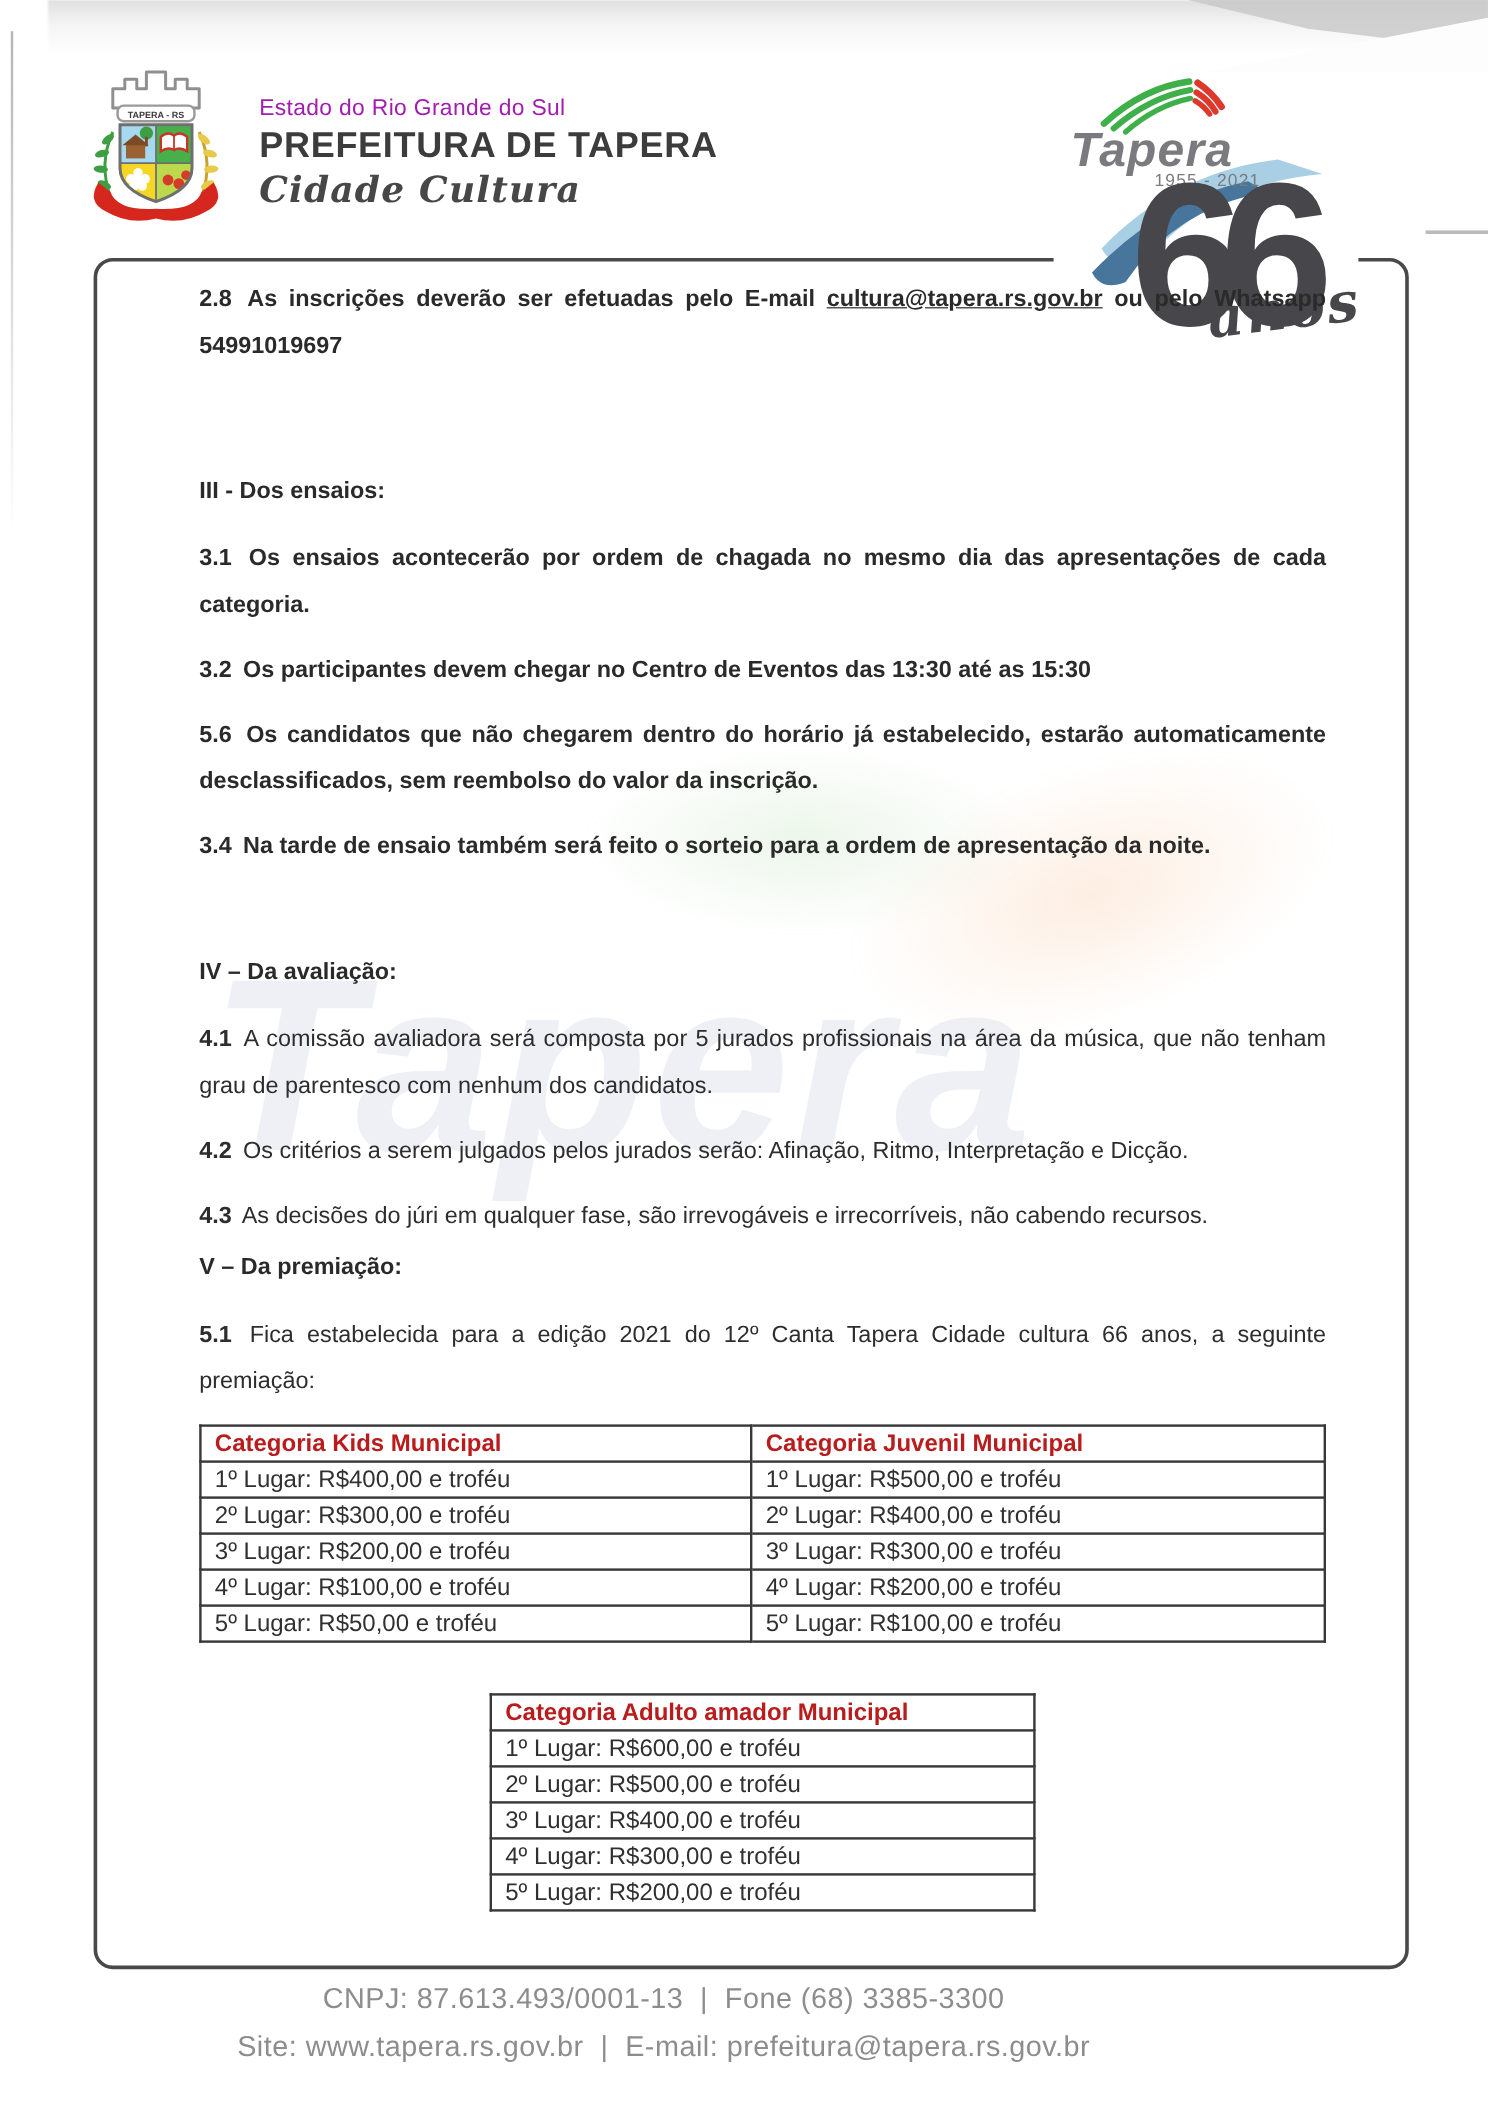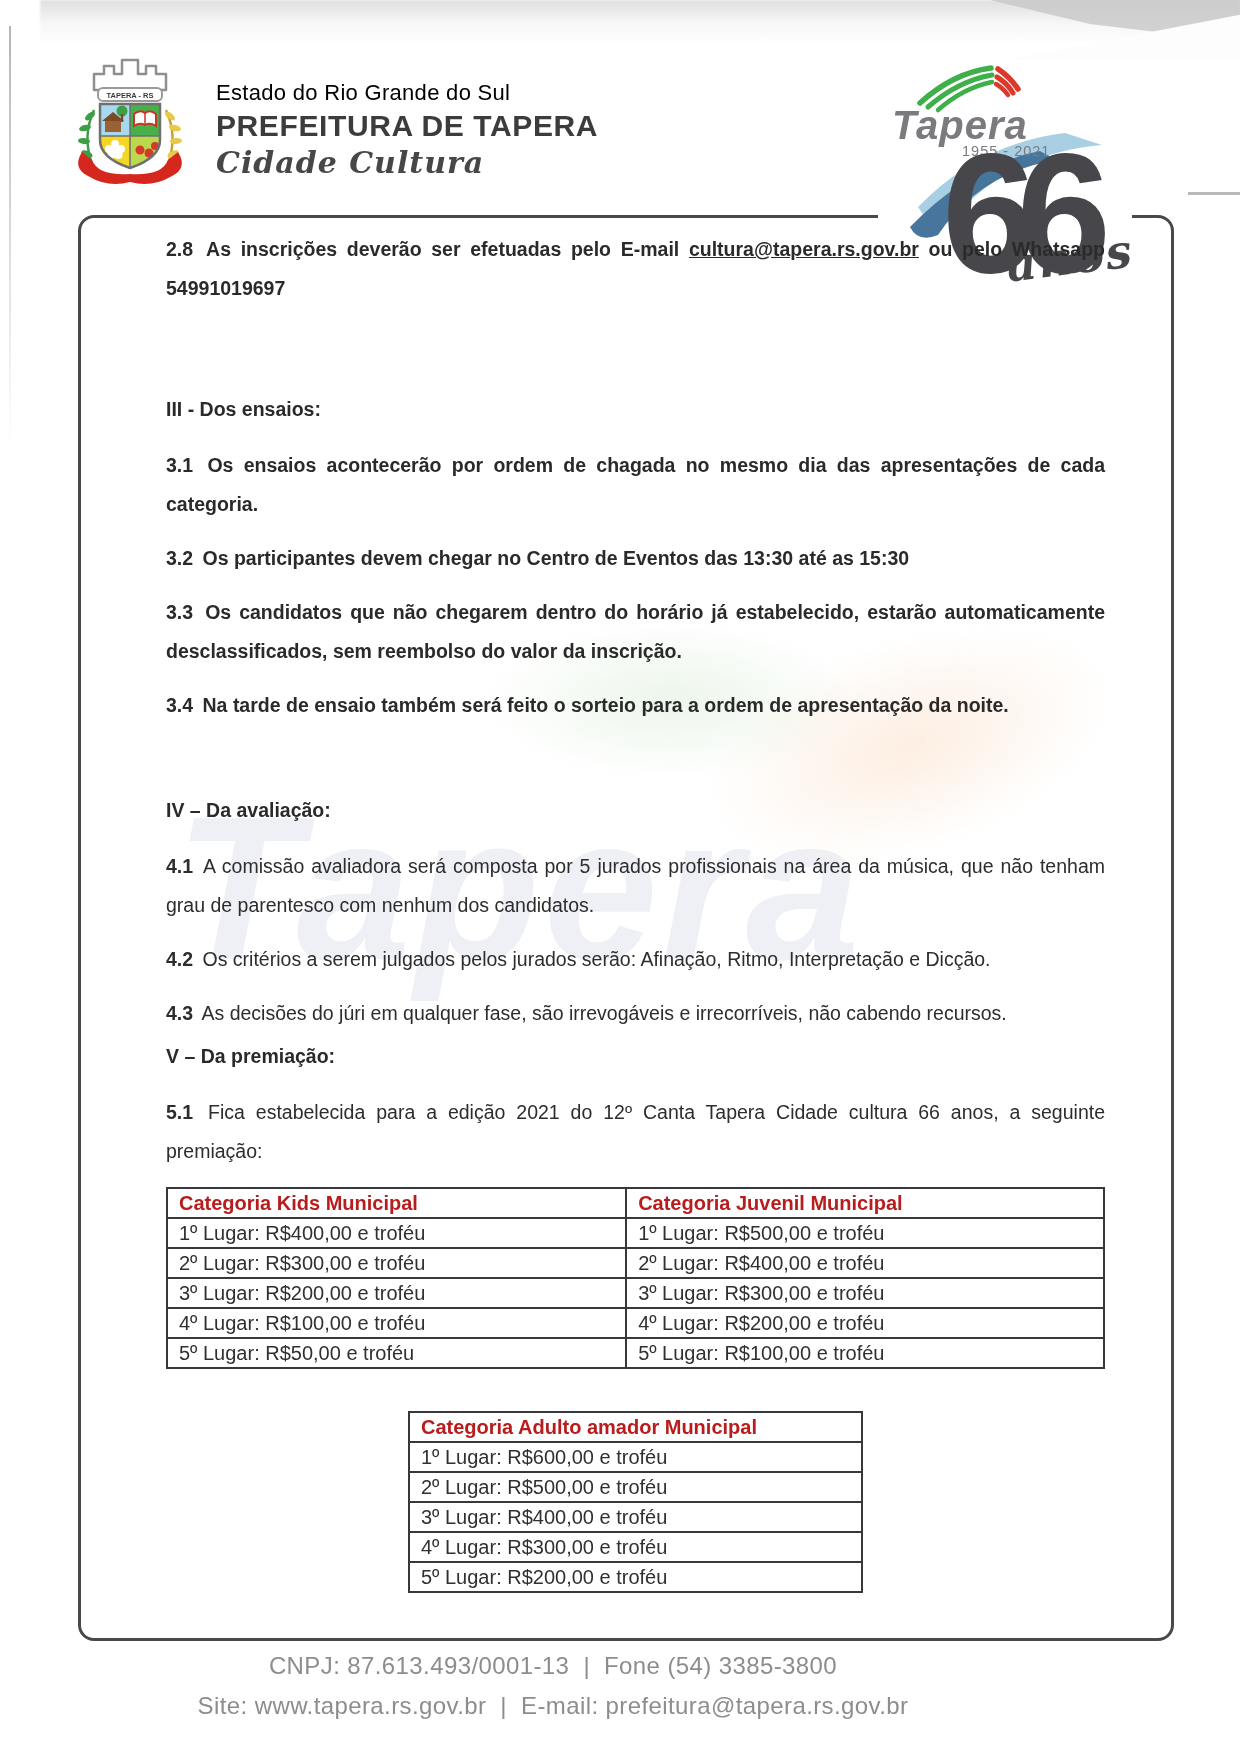--- a/index.html
+++ b/index.html
@@ -32,21 +32,21 @@
     position:absolute; top:26px; left:9px; width:2px; height:420px;
     background:linear-gradient(180deg,#b5b5b5, rgba(181,181,181,0));
   }
   .scan-right-line {
     position:absolute; top:192px; right:0; width:52px; height:3px; background:#9c9c9c; opacity:.7;
   }
 
   
   .crest { position:absolute; top:52px; left:64px; width:132px; height:140px; }
   .header-text { position:absolute; top:80px; left:216px; }
-  .state-line { font-size:22px; color:#000000; letter-spacing:.3px; }
+  .state-line { font-size:19px; color:#a21caf; letter-spacing:.3px; }
   .org-name { font-size:30px; font-weight:bold; color:#3c3c3c; letter-spacing:.6px; margin-top:3px; }
   .motto { font-family:"DejaVu Serif", serif; font-style:italic; font-weight:bold;
            font-size:30px; color:#474747; margin-top:2px; letter-spacing:1px; }
 
   
   .logo66 { position:absolute; top:55px; left:858px; width:322px; height:240px; }
   .l66-patch { position:absolute; left:20px; top:149px; width:254px; height:26px; background:#fff; }
   .l66-svg { position:absolute; left:0; top:0; width:322px; height:240px; }
   .l66-brand { position:absolute; left:34px; top:48px; font-size:40px; font-weight:bold;
                font-style:italic; color:#7b7b7f; letter-spacing:1px; }
@@ -193,21 +193,21 @@
 
     <p class="para bold mt-after-head">
       <span class="num">3.1</span>
       <span>Os ensaios acontecerão por ordem de chagada no mesmo dia das apresentações de cada categoria.</span>
     </p>
     <p class="para bold mt-para">
       <span class="num">3.2</span>
       <span>Os participantes devem chegar no Centro de Eventos das 13:30 até as 15:30</span>
     </p>
     <p class="para bold mt-para">
-      <span class="num">3.3</span>
+      <span class="num">5.6</span>
       <span>Os candidatos que não chegarem dentro do horário já estabelecido, estarão automaticamente desclassificados, sem reembolso do valor da inscrição.</span>
     </p>
     <p class="para bold mt-para">
       <span class="num">3.4</span>
       <span>Na tarde de ensaio também será feito o sorteio para a ordem de apresentação da noite.</span>
     </p>
 
     <div class="heading mt-sect-iv">IV – Da avaliação:</div>
 
     <p class="para mt-after-head">
@@ -302,18 +302,18 @@
     <path d="M52,172 Q112,110 182,96 L198,105 Q122,118 80,180 Q60,188 52,172 Z" fill="#48759c"></path>
   </svg>
   <div class="l66-brand">Tapera</div>
   <div class="l66-years">1955 - 2021</div>
   <div class="l66-number">66</div>
   <div class="l66-anos">anos</div>
 </div>
 
 <footer class="page-footer">
   <div class="fline">
-    <span>CNPJ: 87.613.493/0001-13</span><span class="sep">|</span><span>Fone (54) 3385-3800</span>
+    <span>CNPJ: 87.613.493/0001-13</span><span class="sep">|</span><span>Fone (68) 3385-3300</span>
   </div>
   <div class="fline">
     <span>Site: www.tapera.rs.gov.br</span><span class="sep">|</span><span>E-mail: prefeitura@tapera.rs.gov.br</span>
   </div>
 </footer>
 
 </body></html>

